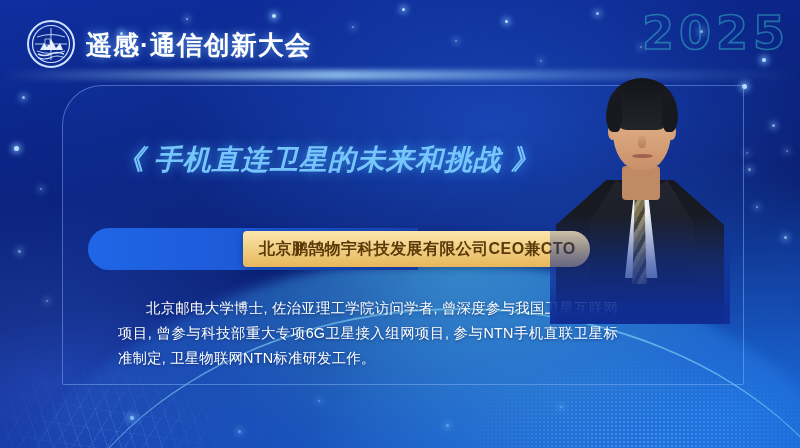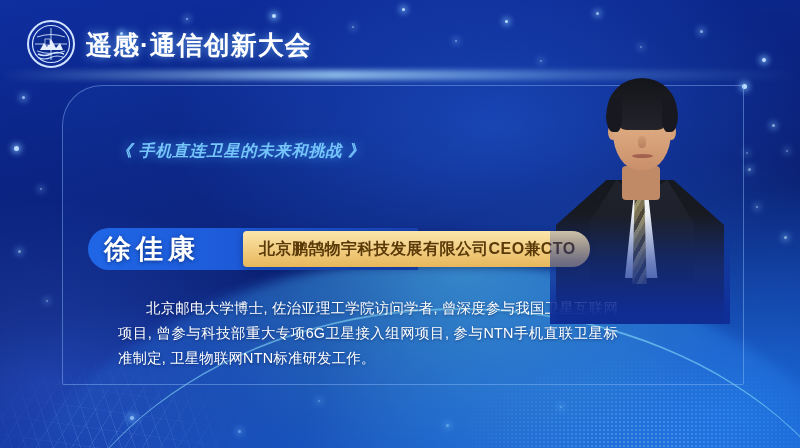--- a/index.html
+++ b/index.html
@@ -126,21 +126,21 @@
   .p-eye { position:absolute; top:63px; width:14px; height:5px; background:#241c18; border-radius:50%; }
   .p-eyeL{ left:71px;} .p-eyeR{ left:99px;}
   .p-nose{ position:absolute; left:88px; top:74px; width:8px; height:12px;
            background:linear-gradient(180deg,rgba(180,124,92,.25),rgba(164,110,80,.6)); border-radius:40%;}
   .p-mouth{ position:absolute; left:82px; top:92px; width:21px; height:4px;
             background:#a2614f; border-radius:50%;}
 
   
   .lec-title {
     position:absolute; left:116px; top:141px;
-    font-size:16px; font-weight:700; font-style:italic; letter-spacing:1px;
+    font-size:28px; font-weight:700; font-style:italic; letter-spacing:1px;
     color:#76c5fb; text-shadow:0 0 12px rgba(70,175,255,.75);
     white-space:nowrap;
   }
 
   
   .name-bg {
     position:absolute; left:88px; top:228px; width:330px; height:42px;
     background:linear-gradient(90deg,#1f66e6 0%,#1d5ad8 44%,#1744b4 100%);
     border-radius:21px 0 0 21px;
   }
@@ -221,20 +221,21 @@
         <path d="M11 18 q14 -5 28 0" fill="none" stroke="#cfe2ff" stroke-width="0.9"></path>
         <path d="M11 32 q14 5 28 0" fill="none" stroke="#cfe2ff" stroke-width="0.9"></path>
         <path d="M14 31 l4-7 3 4 4-8 5 9 4-5 3 7z" fill="#e6f0ff"></path>
         <path d="M12 35 q6 3 13 0 q6 -3 13 0" fill="none" stroke="#cfe2ff" stroke-width="1.4"></path>
         <path d="M12 38.5 q6 3 13 0 q6 -3 13 0" fill="none" stroke="#cfe2ff" stroke-width="1.1"></path>
         <rect x="19" y="20" width="5" height="6" fill="#0c2a8e" stroke="#e6f0ff" stroke-width="0.7"></rect>
       </svg>
     </div>
 
     <div class="conf-title">遥感·通信创新大会</div>
+    <div class="year-mark">2025</div>
   </div>
 
   <div class="panel"></div>
 
   <div class="portrait">
     <div class="p-body"></div>
     <div class="p-shirt"></div>
     <div class="p-tie"></div>
     <div class="p-lapelL"></div>
     <div class="p-lapelR"></div>
@@ -250,18 +251,17 @@
     <div class="p-mouth"></div>
     <div class="p-hair"></div>
     <div class="p-hair2"></div>
     <div class="p-hair3"></div>
     <div class="p-fade"></div>
   </div>
 
   <div class="lec-title">《 手机直连卫星的未来和挑战 》</div>
 
   <div class="name-bg"></div>
-  <div class="speaker-name">徐佳康</div>
   <div class="org-banner">北京鹏鹄物宇科技发展有限公司CEO兼CTO</div>
 
   <div class="bio">北京邮电大学博士, 佐治亚理工学院访问学者, 曾深度参与我国卫星互联网项目, 曾参与科技部重大专项6G卫星接入组网项目, 参与NTN手机直联卫星标准制定, 卫星物联网NTN标准研发工作。</div>
 
 </div>
 
 </body></html>

